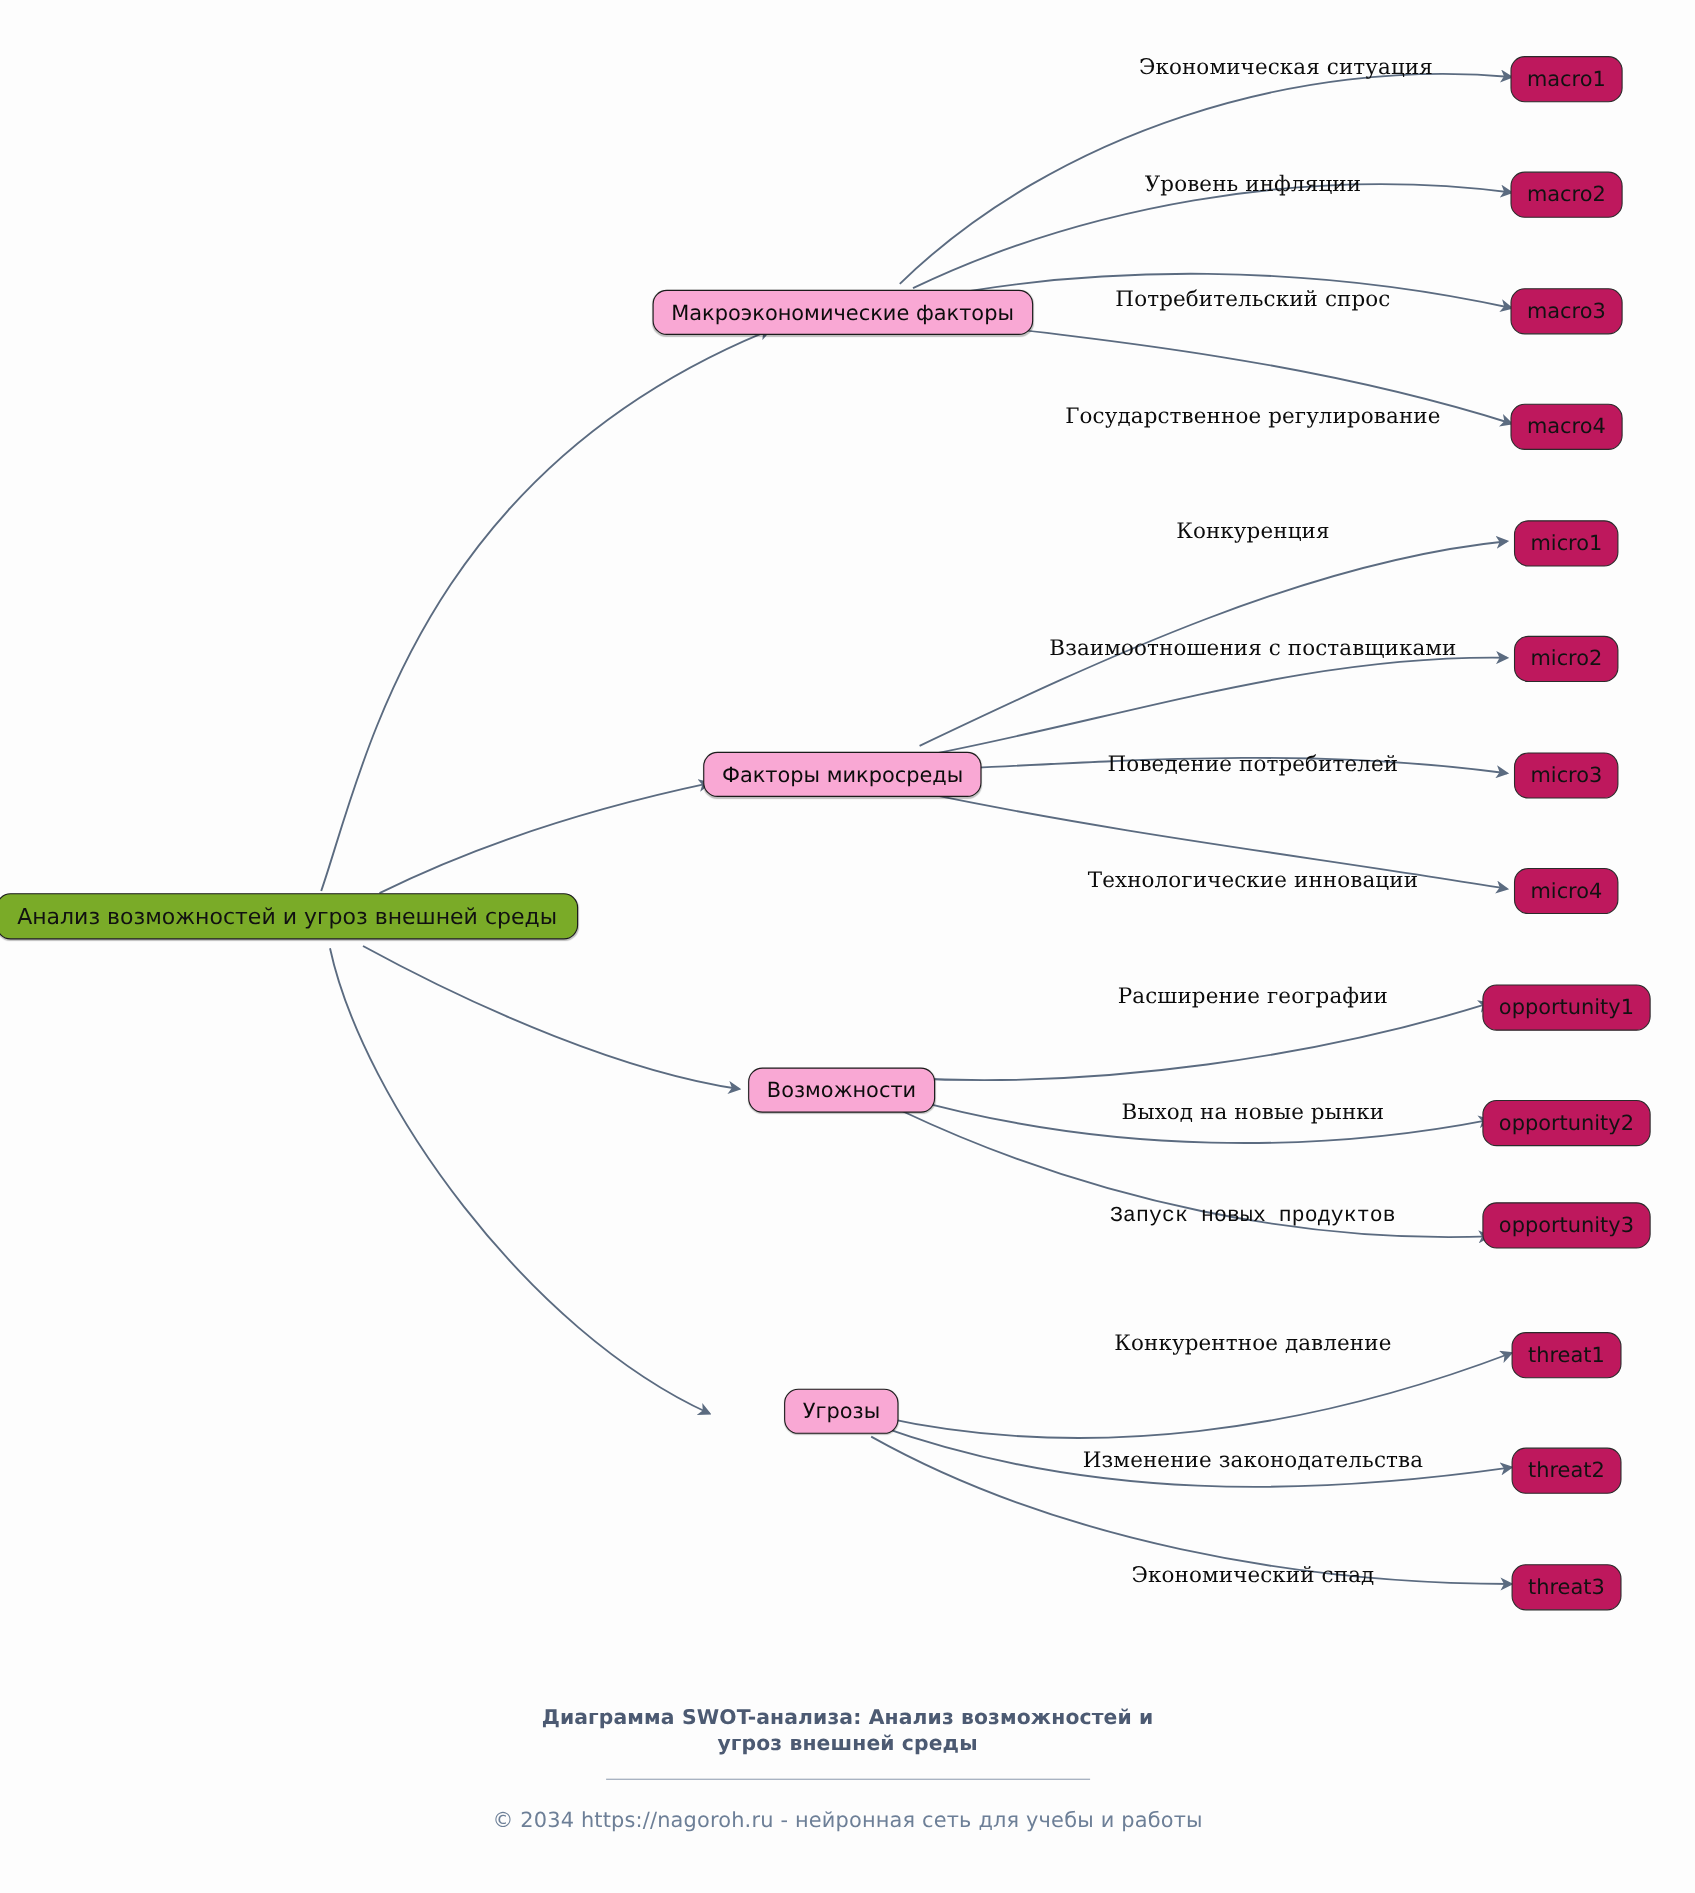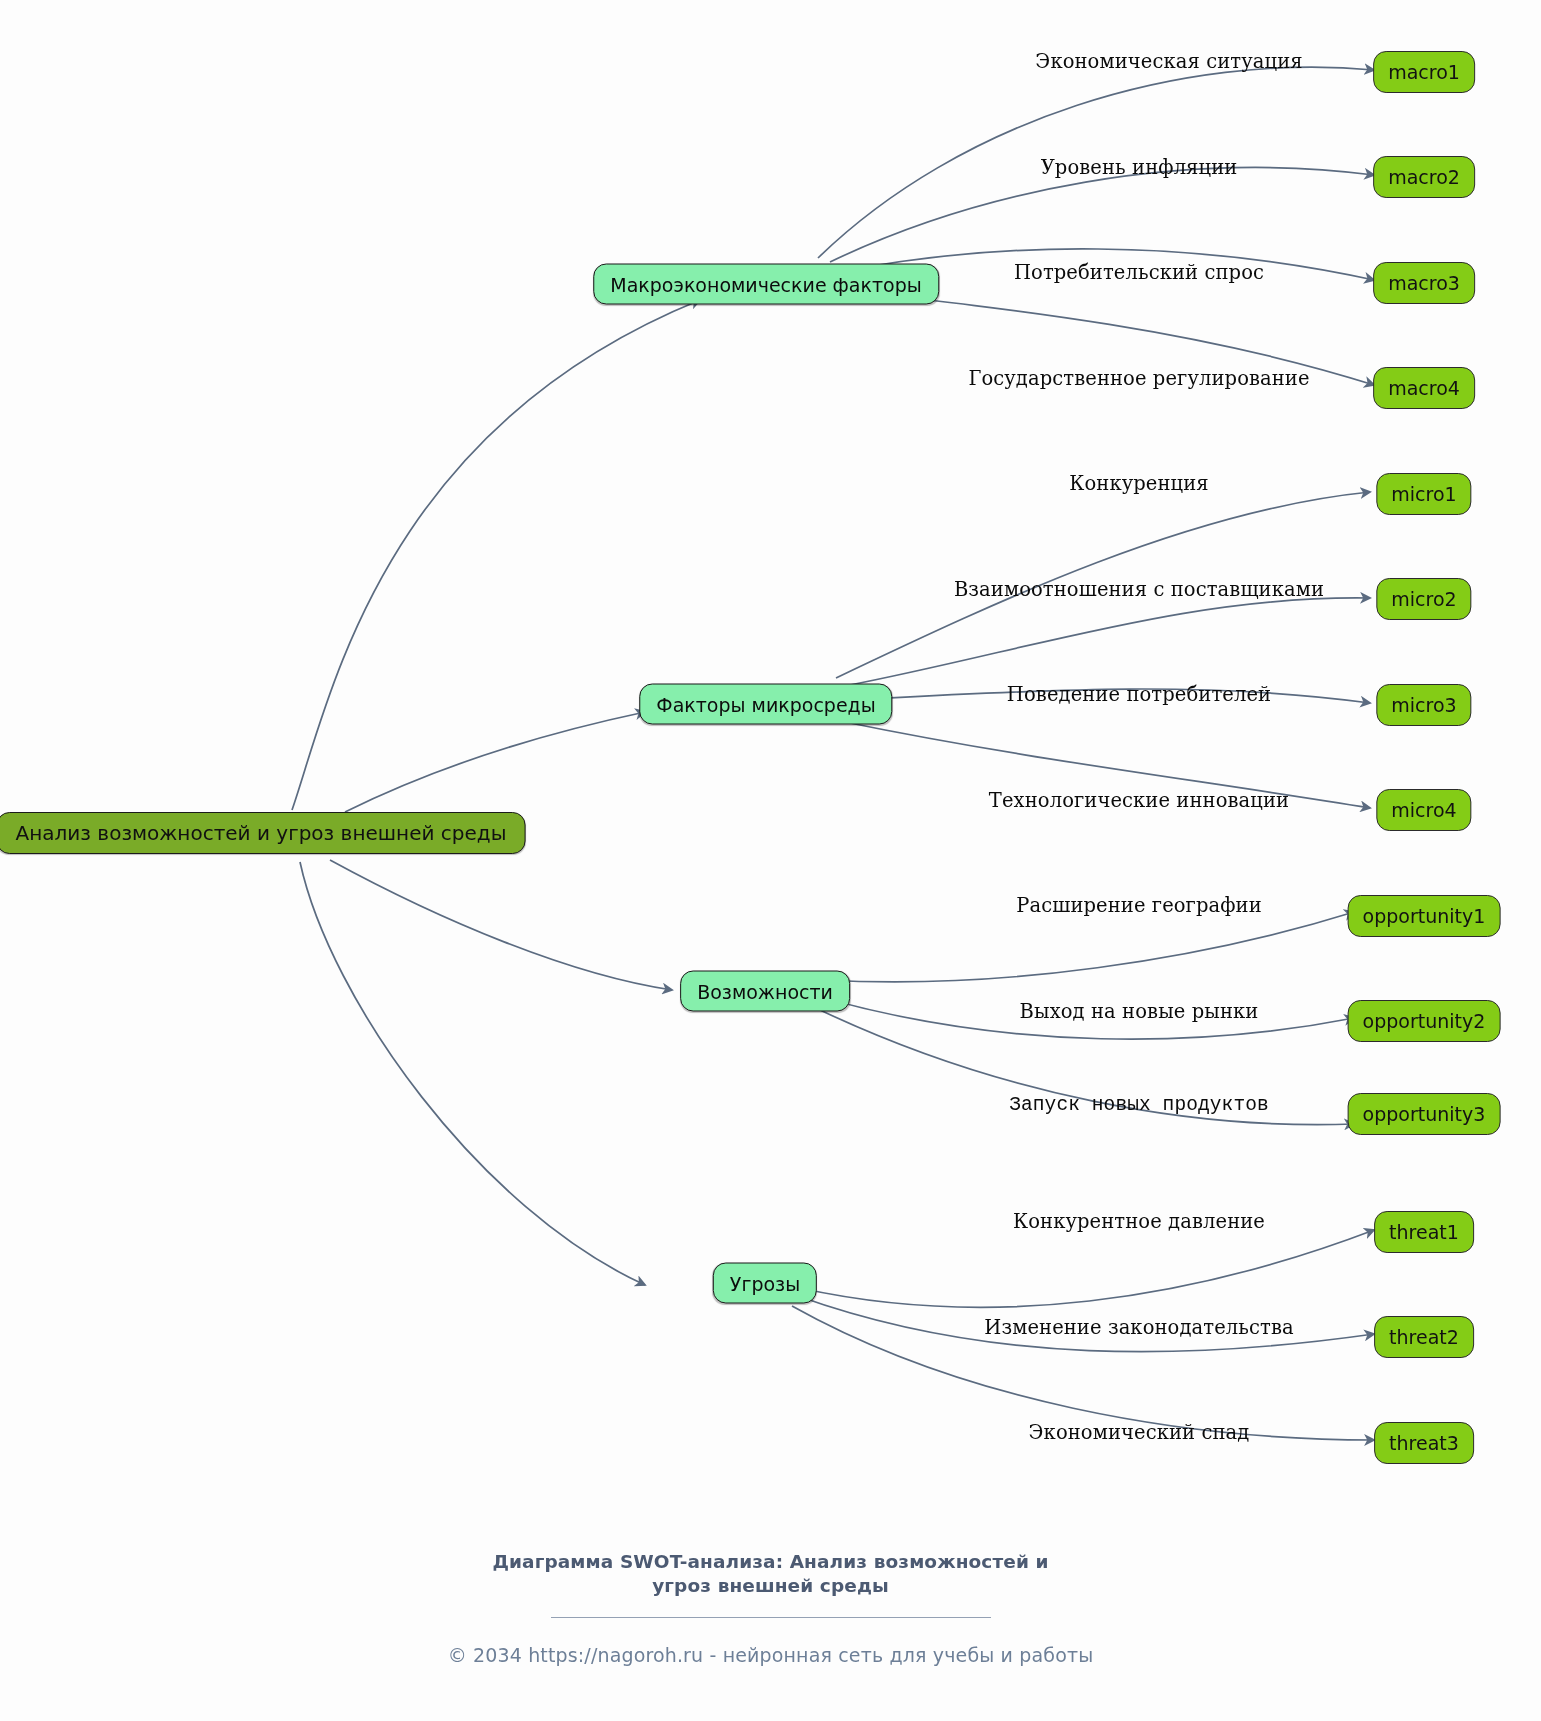--- a/index.html
+++ b/index.html
@@ -39,32 +39,32 @@
     border: 1.6px solid #1b1b1b;
     border-radius: 13px;
     color: #111111;
     font-size: 20px;
     font-family: "DejaVu Sans", sans-serif;
     padding: 0 18px;
     height: 42px;
     box-shadow: 0 1px 1px rgba(0,0,0,0.25);
   }
   .node-branch {
-    background: #86efac;
+    background: #f9a8d4;
     border: 1.6px solid #1b1b1b;
     border-radius: 13px;
     color: #0c0c0c;
     font-size: 19px;
     font-family: "DejaVu Sans", sans-serif;
     padding: 0 16px;
     height: 41px;
     box-shadow: 0 1px 1px rgba(0,0,0,0.25);
   }
   .node-leaf {
-    background: #84cc16;
+    background: #be185d;
     border: 1.8px solid #2b2b2b;
     border-radius: 13px;
     color: #121212;
     font-size: 19px;
     font-family: "DejaVu Sans", sans-serif;
     padding: 0 14px;
     height: 42px;
   }
   .edge-label {
     position: absolute;

